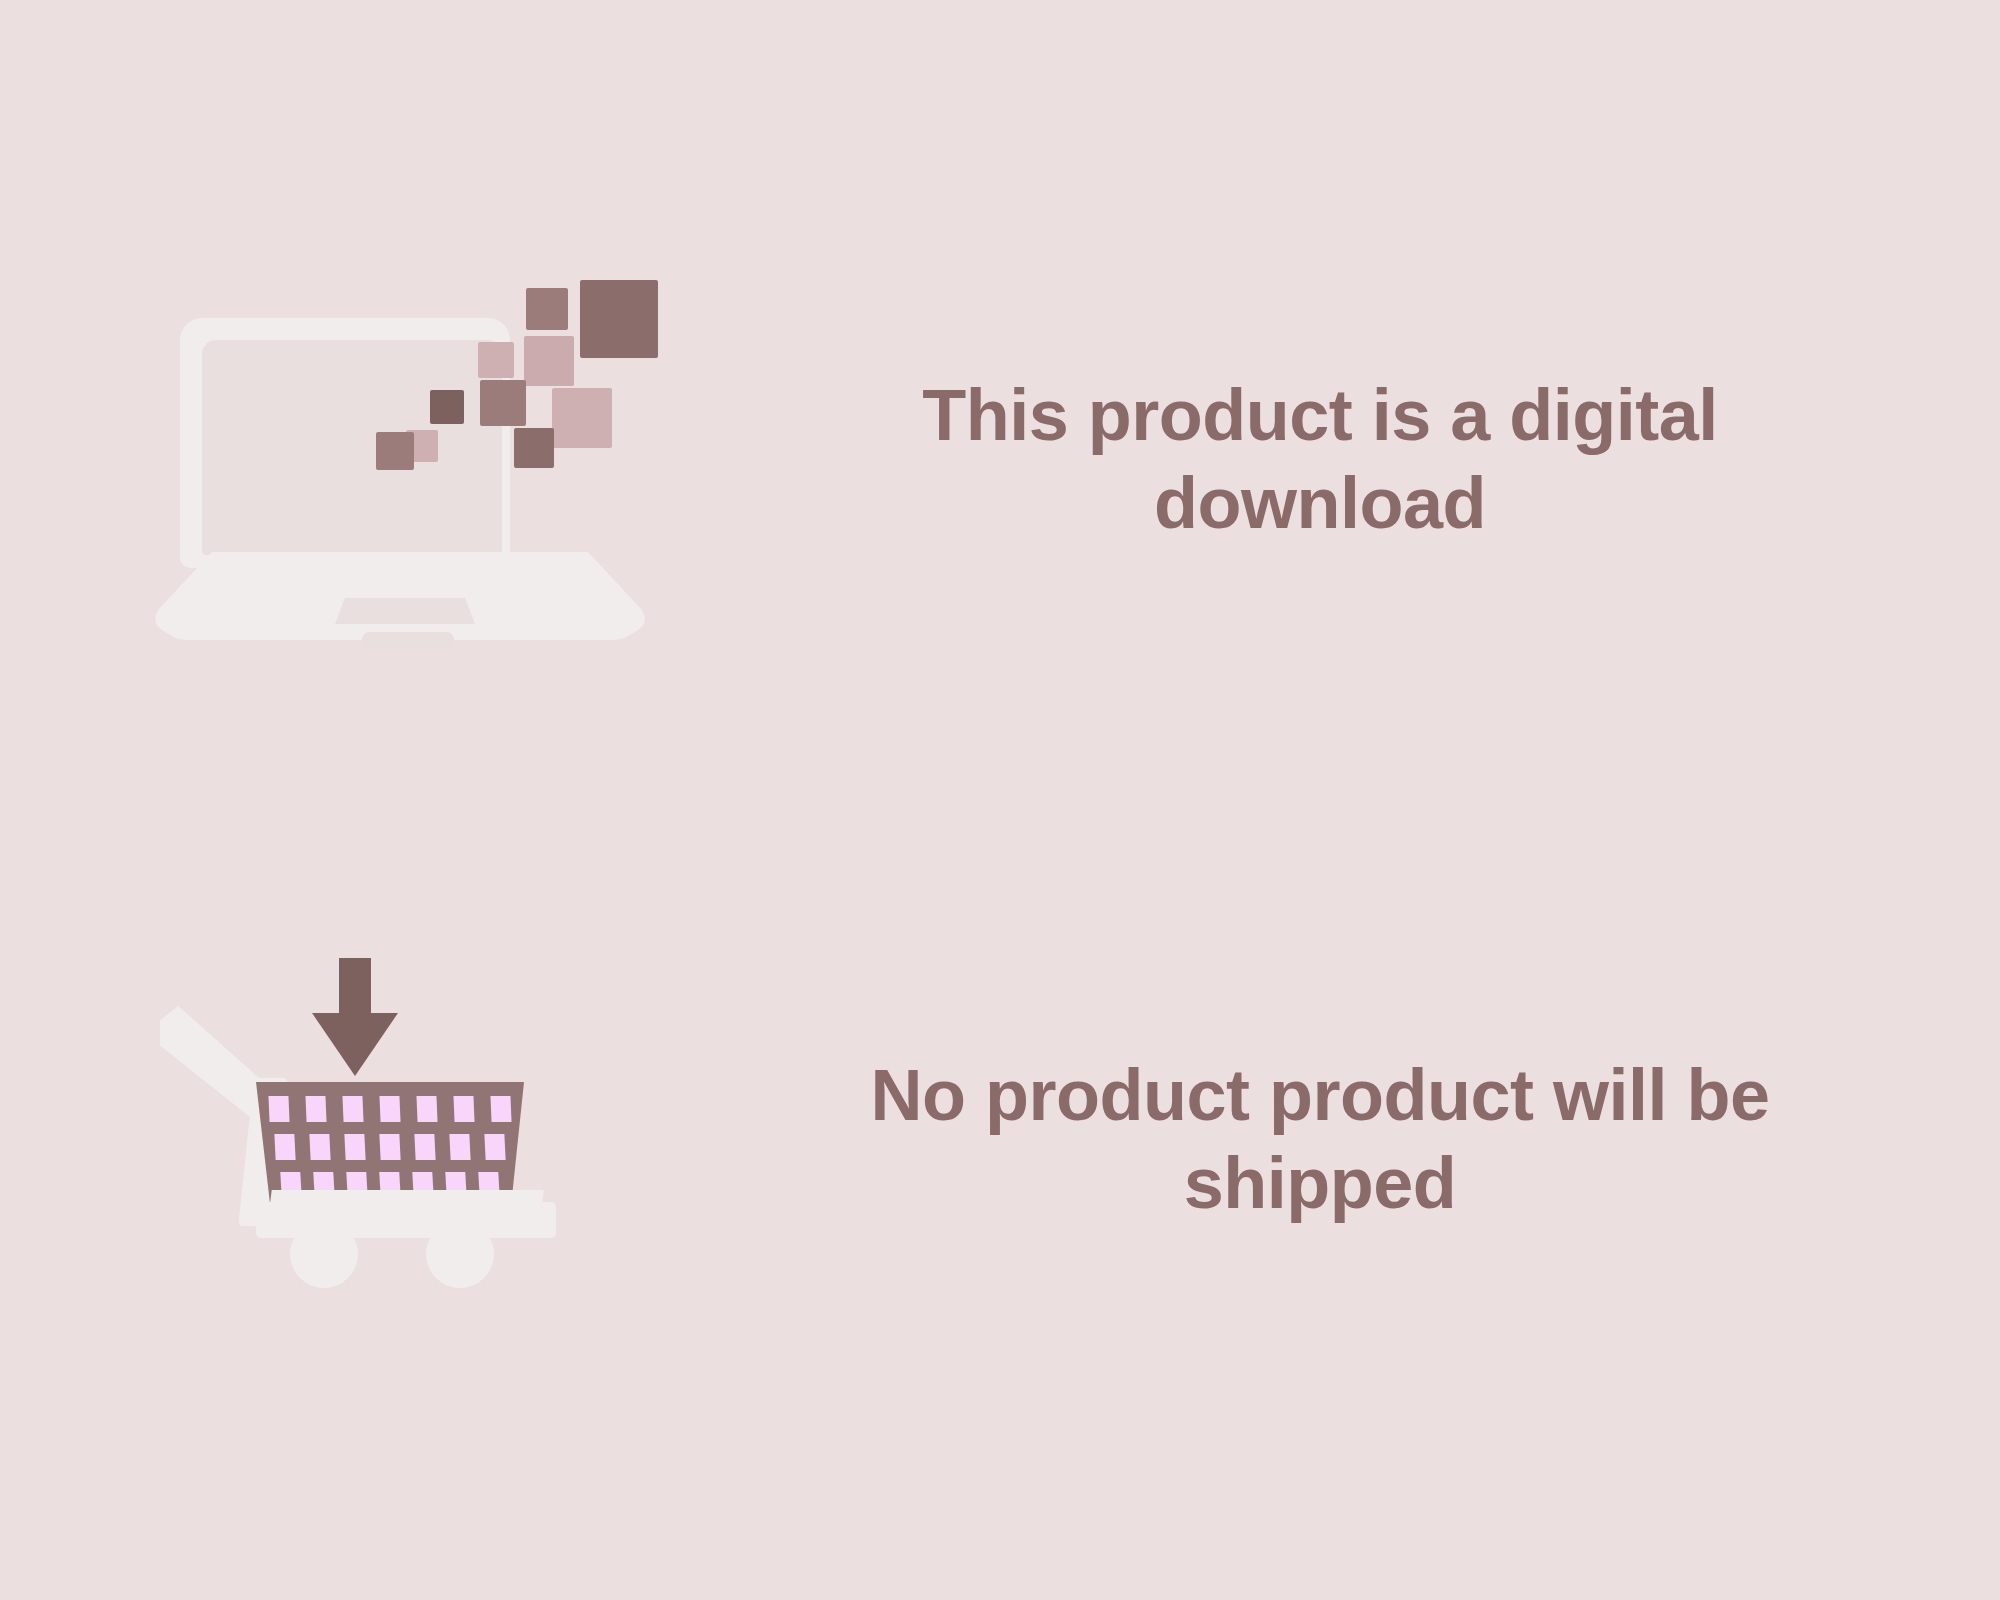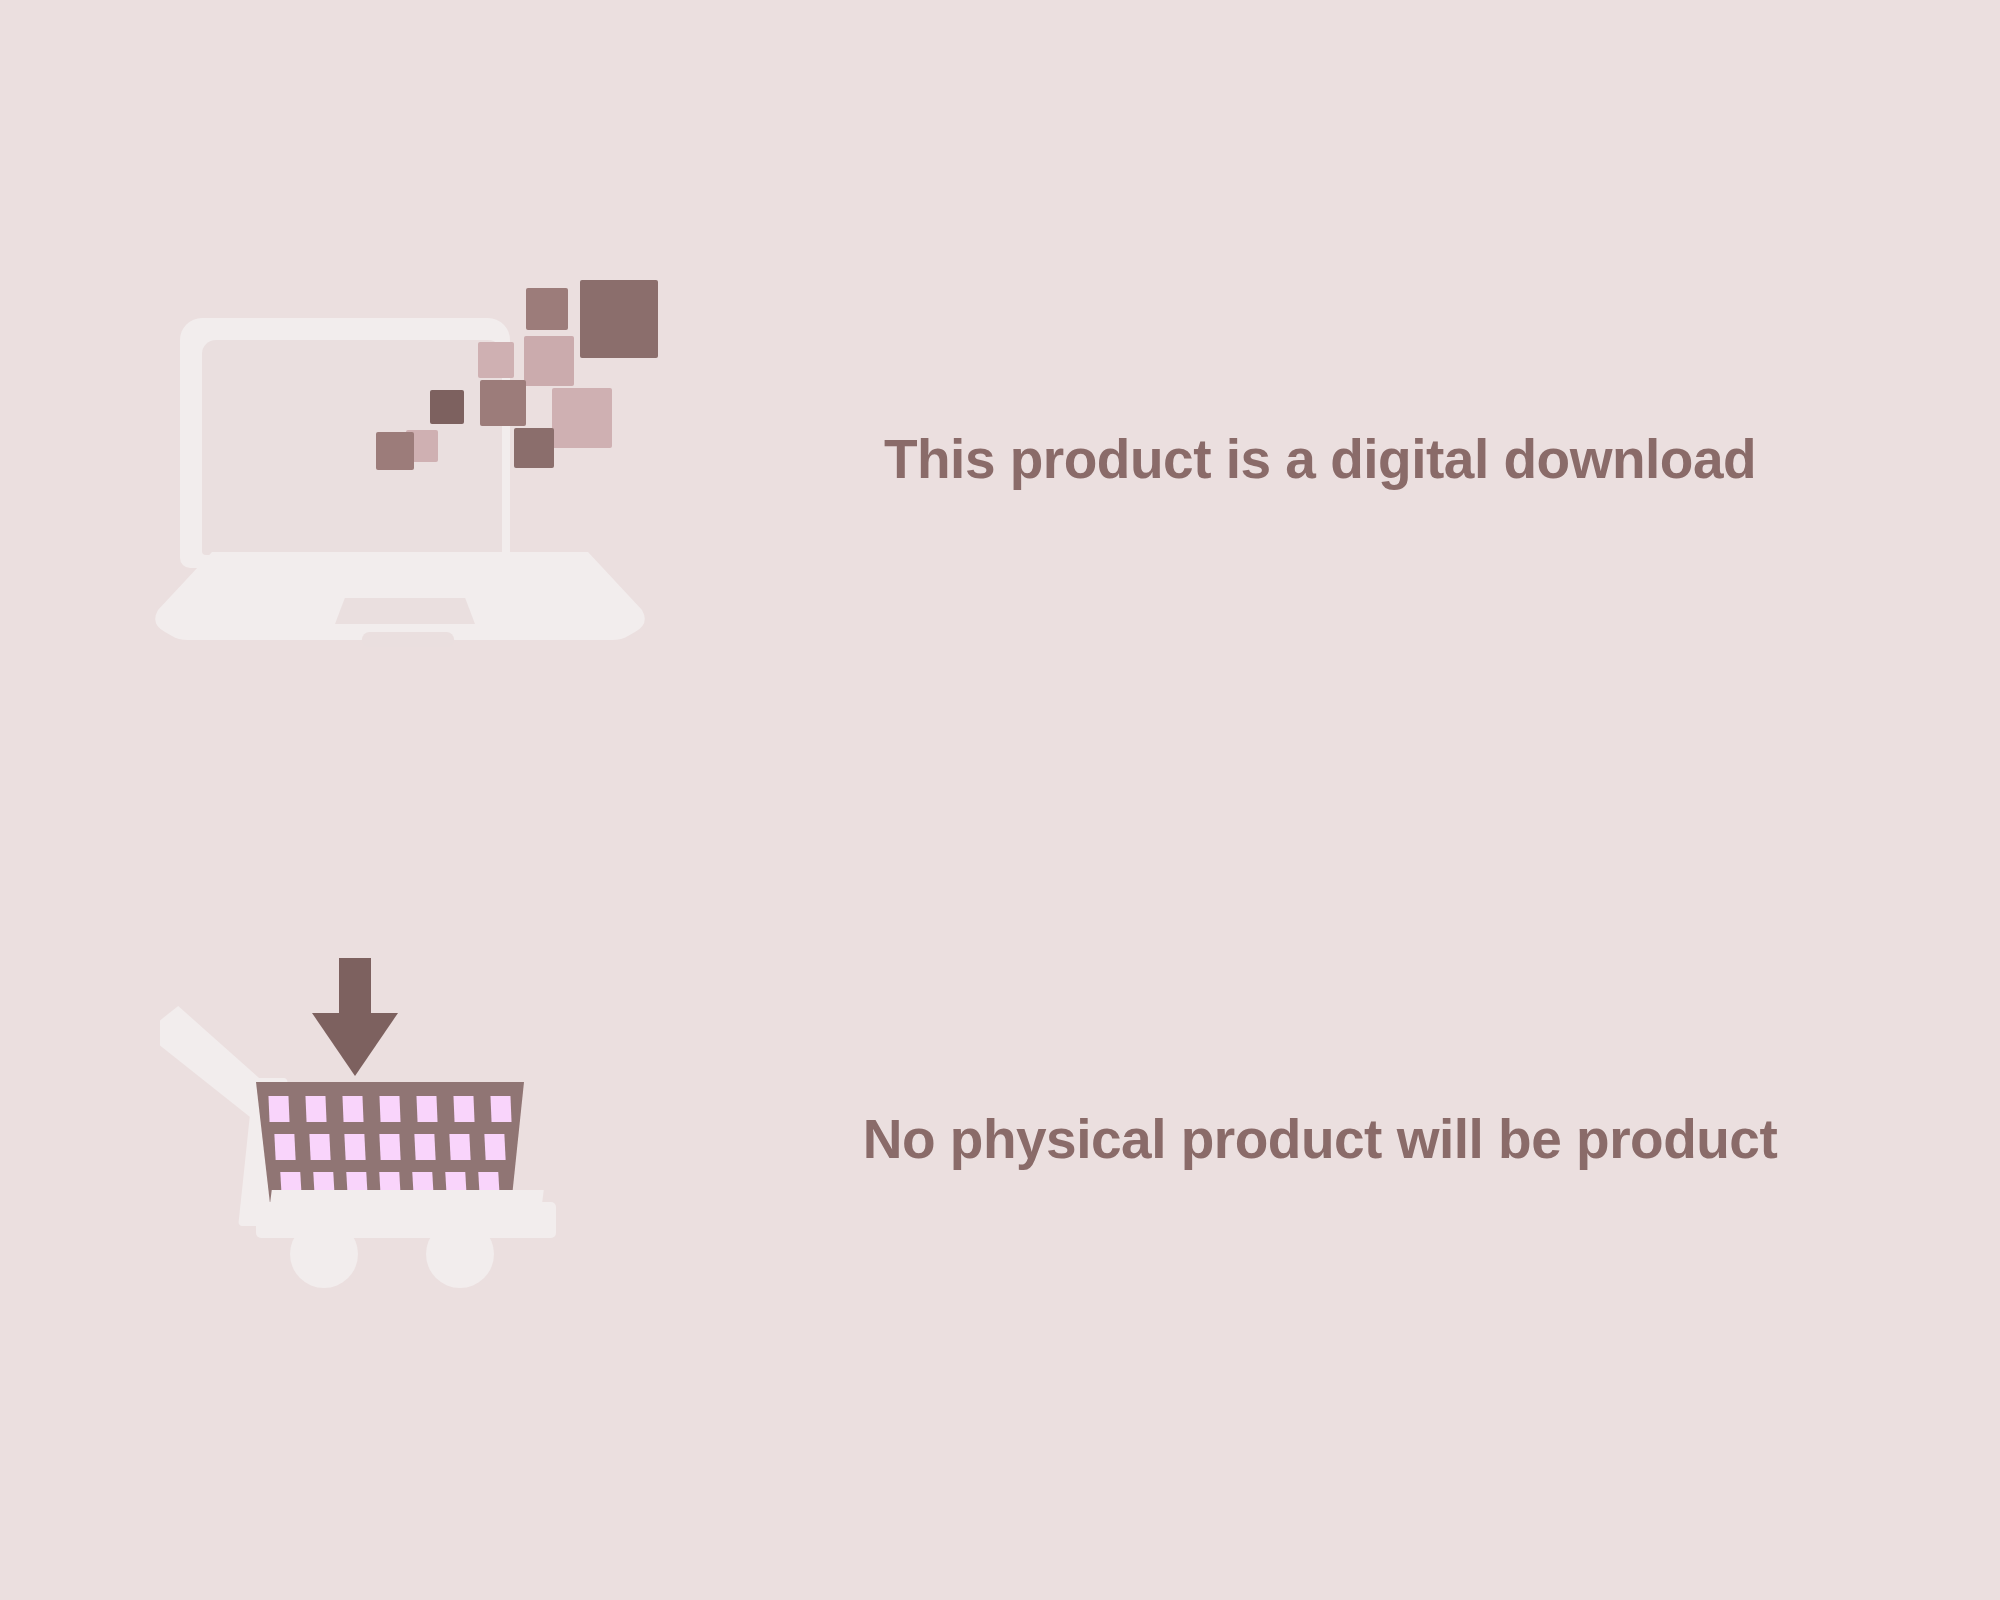--- a/index.html
+++ b/index.html
@@ -58,21 +58,21 @@
     display: flex;
     align-items: center;
     justify-content: center;
     padding-left: 40px;
     box-sizing: border-box;
   }
 
   .feature-text {
     color: #8a6b69;
     font-family: "Liberation Sans", sans-serif;
-    font-size: 55px;
+    font-size: 72px;
     font-weight: bold;
     line-height: 1.22;
     text-align: center;
     letter-spacing: -0.5px;
     width: 1000px;
     margin: 0;
   }
 
   
   .laptop {
@@ -323,17 +323,17 @@
         <div class="cart-bottom-bar"></div>
         <div class="cart-bottom-rail"></div>
 
         <div class="cart-wheel" id="cart-wheel-left"></div>
         <div class="cart-wheel" id="cart-wheel-right"></div>
 
       </div>
     </div>
 
     <div class="text-slot">
-      <p class="feature-text">No physical product will be product</p>
+      <p class="feature-text">No product product will be shipped</p>
     </div>
   </div>
 
 </div>
 
 </body></html>

